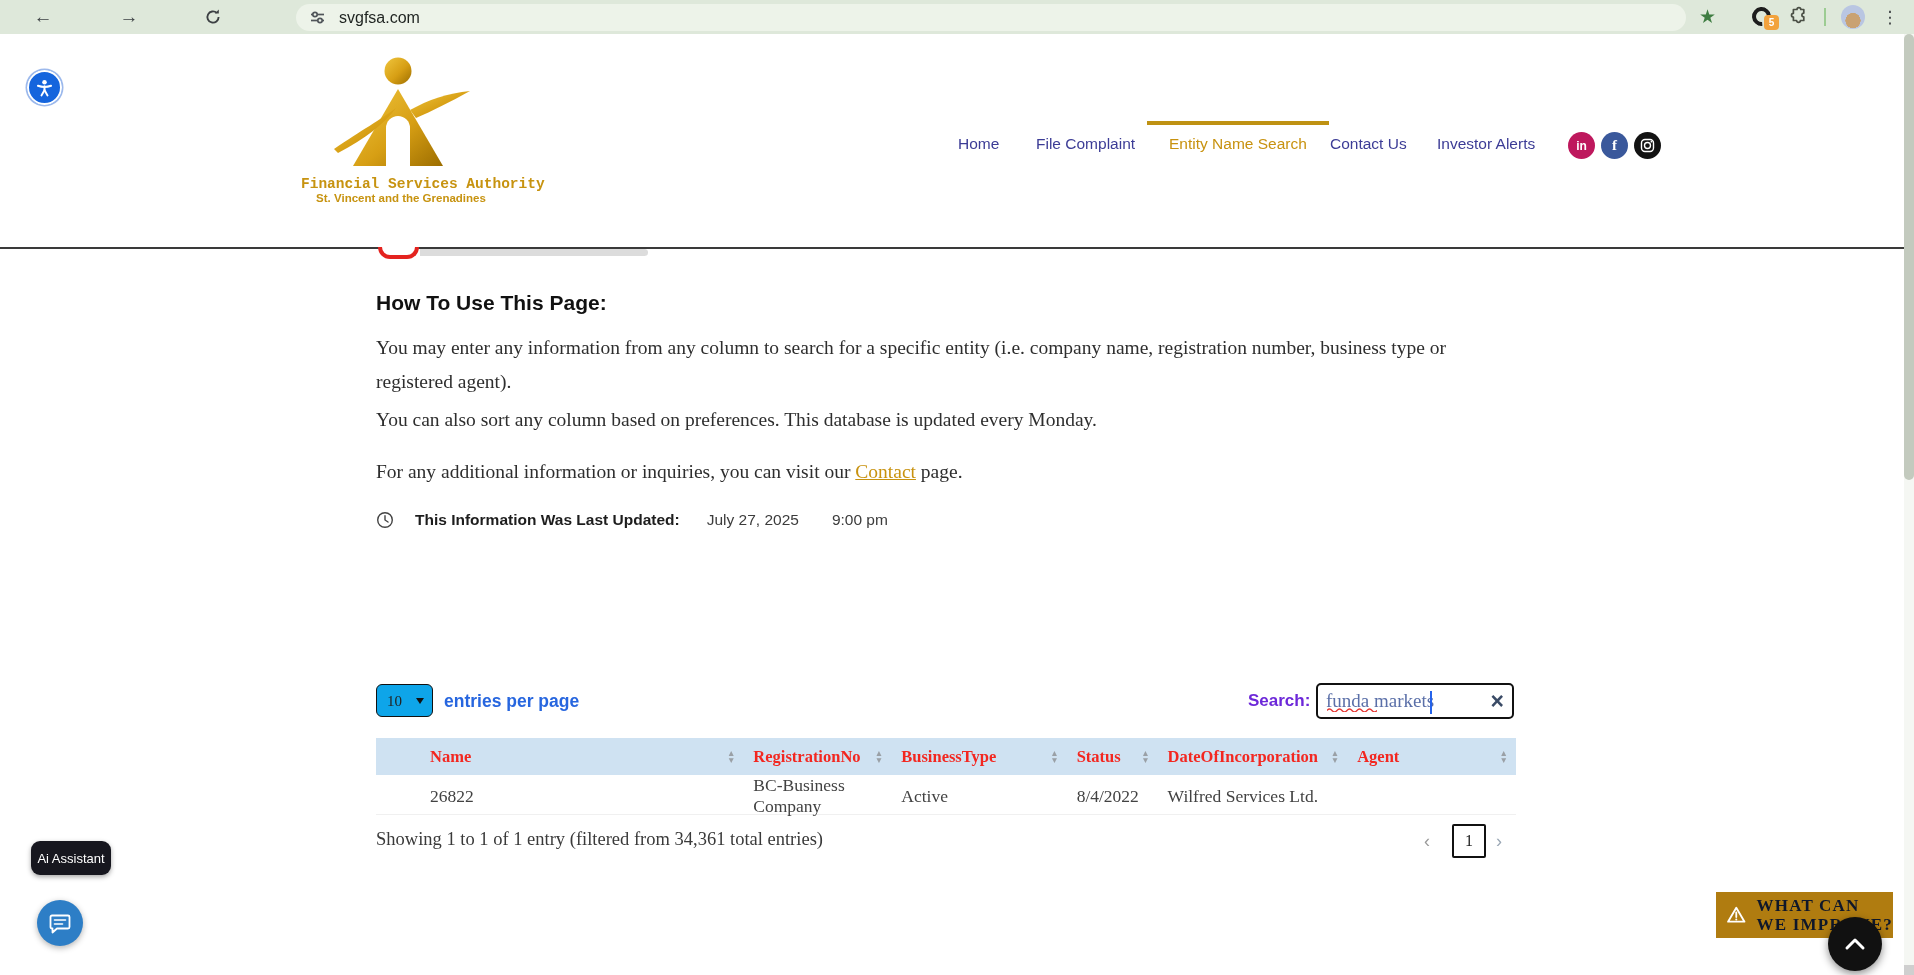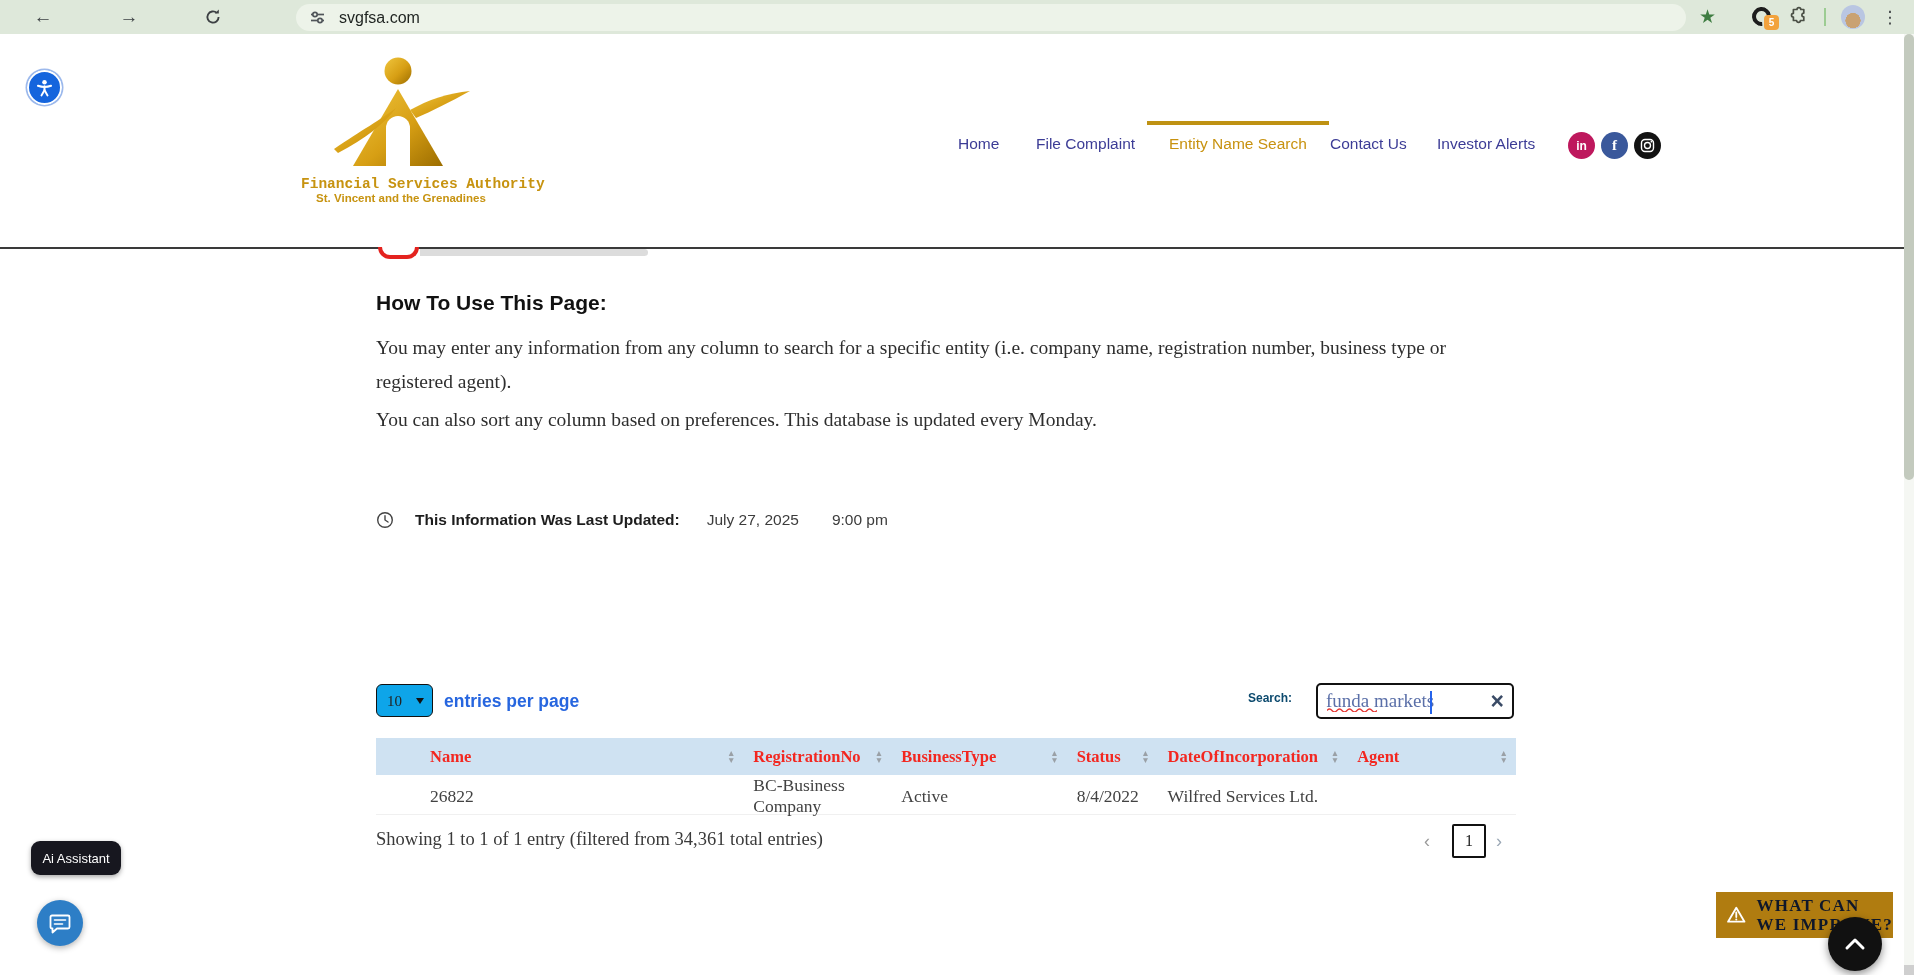--- a/index.html
+++ b/index.html
@@ -63,21 +63,21 @@
   .updated-time { font-size:15.5px; color:#3c3c3c; margin-left:12px; }
 
   
   .pagesize-wrap { position:absolute; left:376px; top:650px; width:57px; height:33px; }
   .pagesize-wrap select { width:100%; height:100%; appearance:none; -webkit-appearance:none;
       border:1.5px solid #111; border-radius:6px; background:#0ea5e9; font-family:"Liberation Serif",serif;
       font-size:15px; padding-left:10px; color:#222; }
   .pagesize-wrap::after { content:""; position:absolute; right:9px; top:14px; border-left:4.5px solid transparent;
       border-right:4.5px solid transparent; border-top:6px solid #111; pointer-events:none; }
   .entries-label { position:absolute; left:444px; top:657px; font-size:17.5px; font-weight:bold; color:#2766df; }
-  .search-label { position:absolute; left:1248px; top:657px; font-size:12px; font-weight:bold; color:#0c4a6e; }
+  .search-label { position:absolute; left:1248px; top:657px; font-size:17px; font-weight:bold; color:#6d28d9; }
   .search-box { position:absolute; left:1316px; top:649px; width:198px; height:36px; border:2.5px solid #111;
                 border-radius:5px; background:#fff; }
   .search-box input { position:absolute; left:8px; top:2px; width:150px; height:28px; border:none; outline:none;
       font-family:"Liberation Serif","DejaVu Serif",serif; font-size:19px; color:#5a6fa8; background:transparent; }
   .caret { position:absolute; left:112px; top:6px; width:2px; height:23px; background:#2563eb; }
   .squiggle { position:absolute; left:9px; bottom:5px; }
   .clear-x { position:absolute; right:8px; top:3px; font-size:23px; font-weight:bold; color:#3a4b66; cursor:pointer; line-height:26px; }
 
   
   .grid { display:grid; grid-template-columns:29.5% 13.5% 16% 8.3% 17.3% 15.4%; position:absolute; left:376px; width:1140px;padding-left:44px; }
@@ -93,21 +93,21 @@
 
   .summary { position:absolute; left:376px; top:795px; font-family:"Liberation Serif","DejaVu Serif",serif;
              font-size:18.5px; color:#3a3a3a; }
   .pg-prev { position:absolute; left:1424px; top:797px; font-size:18px; color:#9a9a9a; cursor:pointer; }
   .pg-num  { position:absolute; left:1452px; top:790px; width:34px; height:34px; border:2px solid #111; border-radius:2px;
              display:flex; align-items:center; justify-content:center; font-family:"Liberation Serif",serif;
              font-size:16px; color:#222; background:#fff; cursor:pointer; }
   .pg-next { position:absolute; left:1496px; top:797px; font-size:18px; color:#9aa7b5; cursor:pointer; }
 
   
-  .ai-pill { position:absolute; left:31px; top:807px; width:90px; height:34px; background:#17171f; border-radius:9px;
+  .ai-pill { position:absolute; left:31px; top:807px; width:80px; height:34px; background:#17171f; border-radius:9px;
              color:#fff; font-size:13px; display:flex; align-items:center; justify-content:center;
              box-shadow:0 2px 5px rgba(0,0,0,.35); cursor:pointer; }
   .chat-btn { position:absolute; left:37px; top:866px; width:46px; height:46px; border-radius:50%; background:#2d7ec6;
               display:flex; align-items:center; justify-content:center; box-shadow:0 2px 6px rgba(0,0,0,.3); cursor:pointer; }
   .banner { position:absolute; left:1716px; top:858px; width:177px; height:46px; background:#b07c10; display:flex;
             align-items:center; padding-left:10px; gap:10px; cursor:pointer; }
   .banner-text { font-family:"Liberation Serif","DejaVu Serif",serif; font-weight:bold; color:#0f172a; font-size:17px;
                  letter-spacing:1.2px; line-height:19px; white-space:nowrap; }
   .scrolltop { position:absolute; left:1828px; top:883px; width:54px; height:54px; border-radius:50%; background:#111;
                display:flex; align-items:center; justify-content:center; box-shadow:0 3px 8px rgba(0,0,0,.45); cursor:pointer; }
@@ -200,20 +200,25 @@
     </svg>
   </span>
 
   <div class="topline"></div>
   <div class="clip-gray"></div>
   <div class="clip-red"></div>
 
   <h2 class="howto">How To Use This Page:</h2>
   <p class="para p2">You can also sort any column based on preferences. This database is updated every Monday.</p>
   <p class="para p1">You may enter any information from any column to search for a specific entity (i.e. company name, registration number, business type or registered agent).</p>
+  <p class="para p3">
+    <span>For any additional information or inquiries, you can visit our</span>
+    <span class="gold-link">Contact</span>
+    <span>page.</span>
+  </p>
 
   <div class="updated">
     <svg width="18" height="18" viewBox="0 0 18 18">
       <circle cx="9" cy="9" r="7.3" fill="none" stroke="#444" stroke-width="1.4"></circle>
       <path d="M9 4.8 V9 l3 2" fill="none" stroke="#444" stroke-width="1.4" stroke-linecap="round"></path>
     </svg>
     <span class="updated-label">This Information Was Last Updated:</span>
     <span class="updated-date">July 27, 2025</span>
     <span class="updated-time">9:00 pm</span>
   </div>

